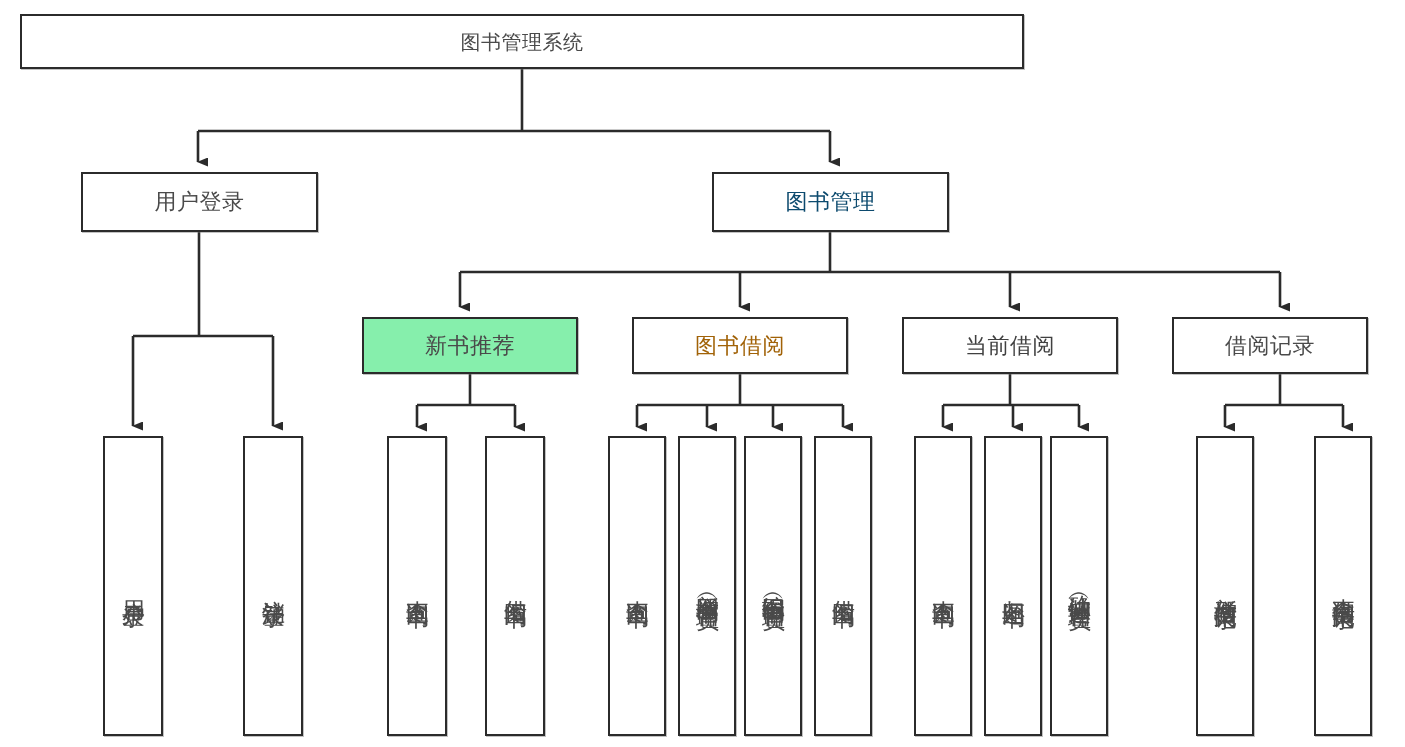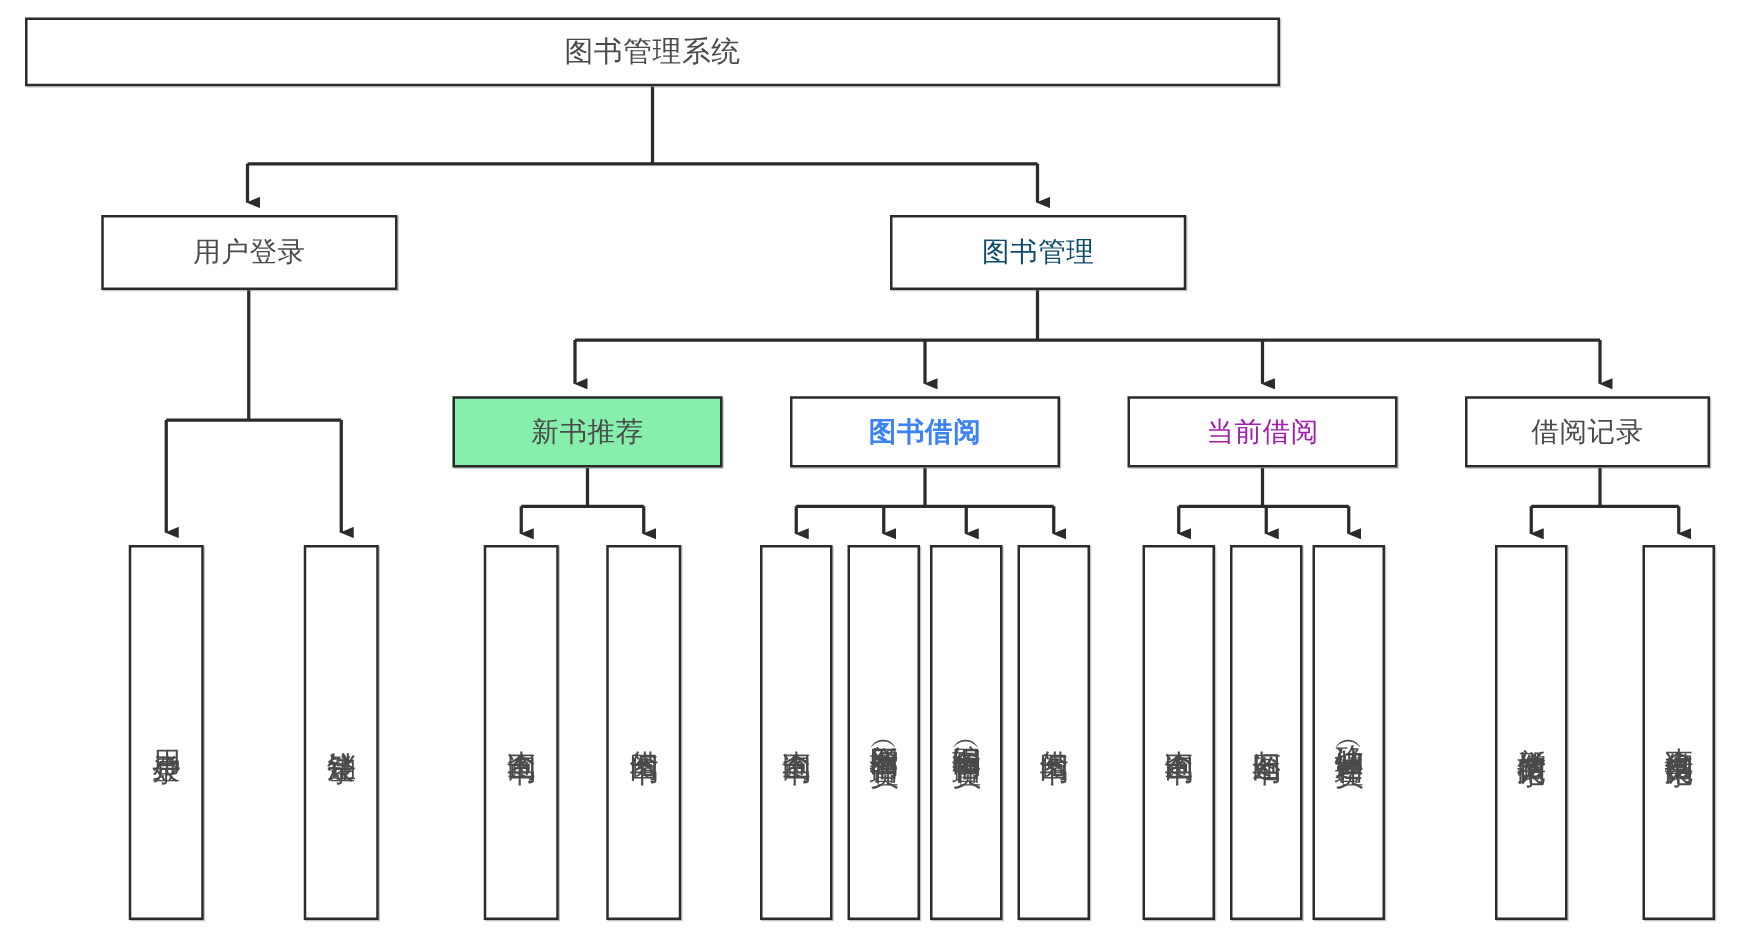--- a/index.html
+++ b/index.html
@@ -41,21 +41,21 @@
   .node-label {
     color: #4a4a4a;
     letter-spacing: 0.5px;
     white-space: nowrap;
   }
   .node.horizontal .node-label {
     font-size: 22px;
     line-height: 1;
   }
   .node.root .node-label {
-    font-size: 23px;
+    font-size: 20px;
   }
   .node.vertical {
     align-items: center;
     justify-content: center;
   }
   .node.vertical .node-label {
     writing-mode: vertical-rl;
     text-orientation: upright;
     font-size: 23px;
     line-height: 1.12;
@@ -137,24 +137,24 @@
     <span class="node-label" style="color: rgb(74, 74, 74);">用户登录</span>
   </div>
   <div class="node horizontal" style="left: 712px; top: 172px; width: 237px; height: 60px; border-color: rgb(43, 43, 43); background: rgb(255, 255, 255);">
     <span class="node-label" style="color: #0c4a6e;">图书管理</span>
   </div>
 
   <div class="node horizontal" style="left: 362px; top: 317px; width: 216px; height: 57px; border-color: rgb(43, 43, 43); background: #86efac;">
     <span class="node-label" style="color: rgb(74, 74, 74);">新书推荐</span>
   </div>
   <div class="node horizontal" style="left: 632px; top: 317px; width: 216px; height: 57px; border-color: rgb(43, 43, 43); background: rgb(255, 255, 255);">
-    <span class="node-label" style="color: #3b82f6; font-weight: bold;">图书借阅</span>
+    <span class="node-label" style="color: #a16207;">图书借阅</span>
   </div>
   <div class="node horizontal" style="left: 902px; top: 317px; width: 216px; height: 57px; border-color: rgb(43, 43, 43); background: rgb(255, 255, 255);">
-    <span class="node-label" style="color: #a21caf;">当前借阅</span>
+    <span class="node-label" style="color: #404040;">当前借阅</span>
   </div>
   <div class="node horizontal" style="left: 1172px; top: 317px; width: 196px; height: 57px; border-color: rgb(43, 43, 43); background: rgb(255, 255, 255);">
     <span class="node-label" style="color: rgb(74, 74, 74);">借阅记录</span>
   </div>
 
   <div class="node vertical" style="left: 103px; top: 436px; width: 60px; height: 300px; border-color: rgb(43, 43, 43); background: rgb(255, 255, 255);">
     <span class="node-label" style="color: rgb(74, 74, 74);">用户登录</span>
   </div>
   <div class="node vertical" style="left: 243px; top: 436px; width: 60px; height: 300px; border-color: rgb(43, 43, 43); background: rgb(255, 255, 255);">
     <span class="node-label" style="color: rgb(74, 74, 74);">注销登录</span>

